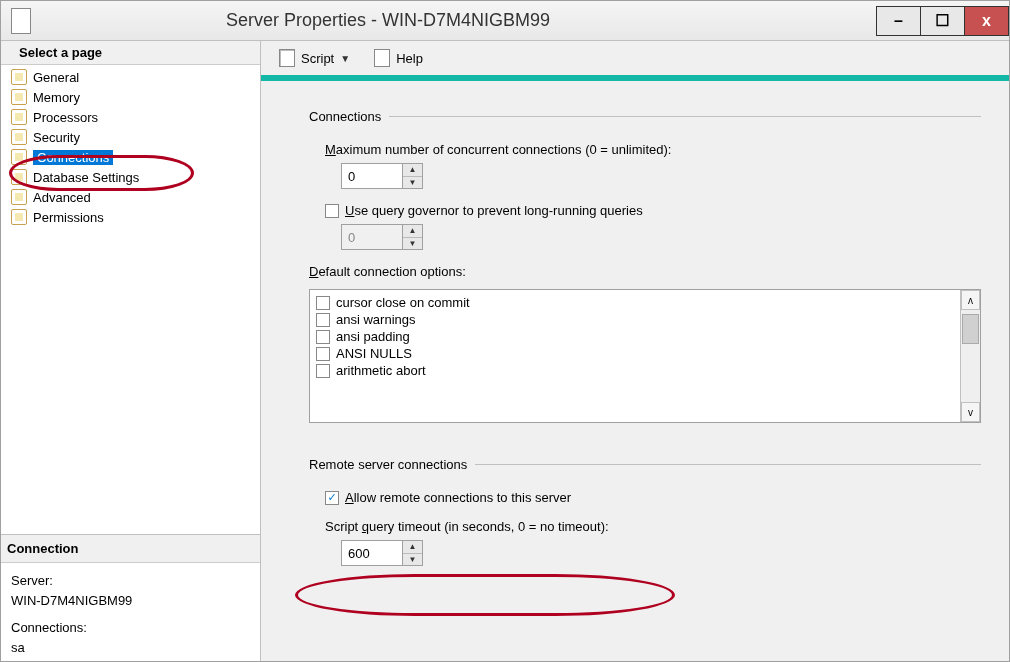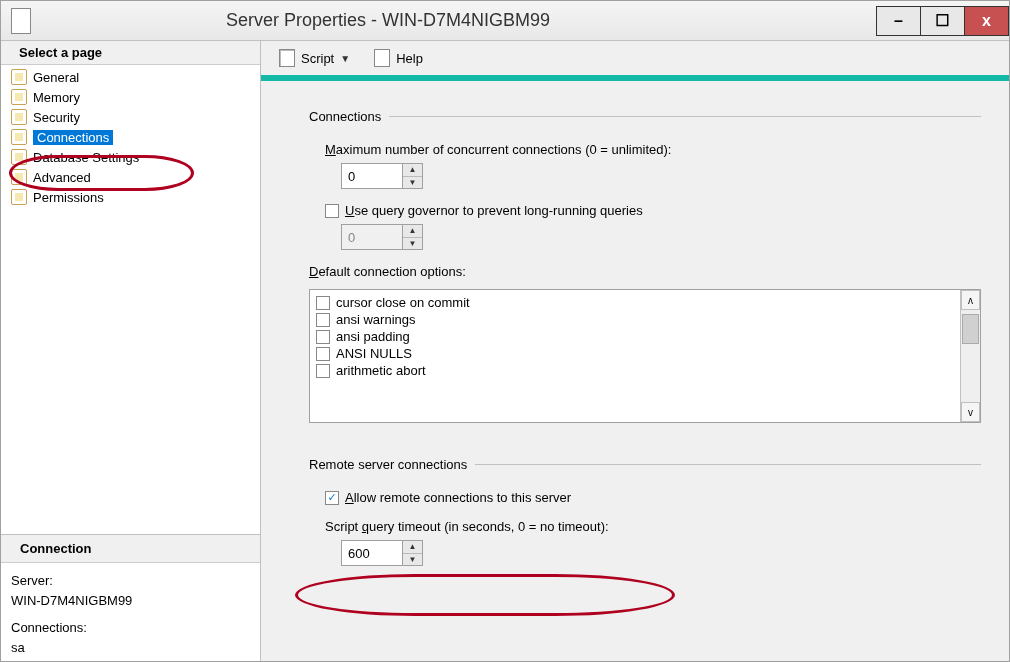--- a/index.html
+++ b/index.html
@@ -126,21 +126,21 @@
     width: 185px; height: 36px;
   }
 
   .sidebar-bottom {
     margin-top: auto;
     border-top: 1px solid #c0c0c0;
     padding: 0;
   }
   .sidebar-bottom .hdr {
     font-weight: bold;
-    padding: 6px 19px;
+    padding: 6px 6px;
     background: #f0f0f0;
     border-bottom: 1px solid #ccc;
   }
   .sidebar-bottom .body {
     padding: 8px 10px 4px 10px;
     line-height: 1.5;
   }
 
   .main {
     flex: 1;
@@ -342,20 +342,24 @@
       <div class="sidebar-section-title">Select a page</div>
       <div class="nav">
 
         <div class="nav-item">
           <span class="icon"></span>
           <span class="label">General</span>
         </div>
         <div class="nav-item">
           <span class="icon"></span>
           <span class="label">Memory</span>
+        </div>
+        <div class="nav-item">
+          <span class="icon"></span>
+          <span class="label">Processors</span>
         </div>
         <div class="nav-item">
           <span class="icon"></span>
           <span class="label">Security</span>
         </div>
         <div class="nav-item selected">
           <span class="icon"></span>
           <span class="label">Connections</span>
         </div>
         <div class="nav-item">

